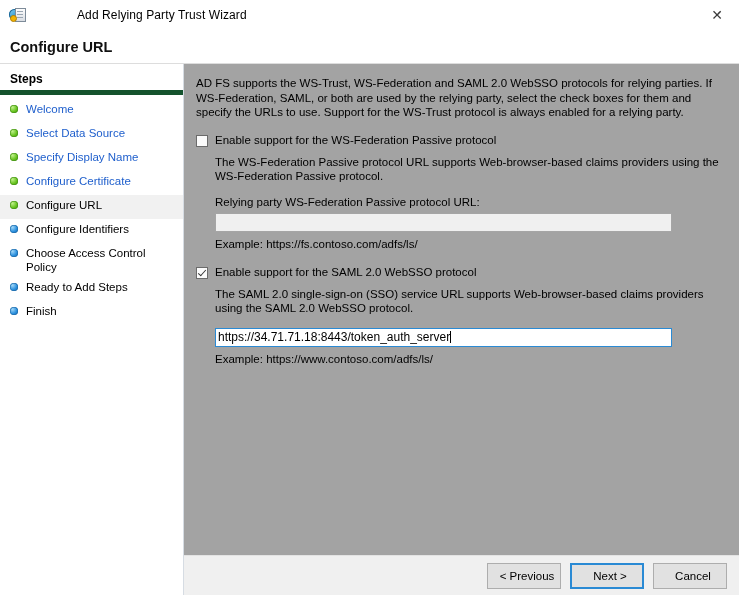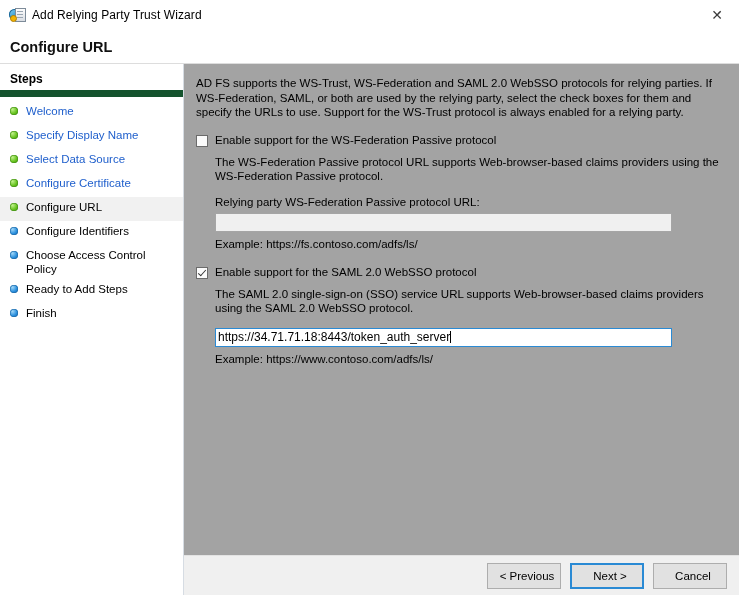--- a/index.html
+++ b/index.html
@@ -51,20 +51,21 @@
   }
   .app-icon .dot {
     position:absolute; left:1px; top:8px;
     width:5px; height:5px; border-radius:50%;
     background:#f2b300; border:1px solid #b07f00;
   }
   .title-text {
     font-size: 12px;
     color: #000;
     letter-spacing: 0.1px;
+    margin-left: 45px;
   }
   .close-btn {
     position: absolute;
     right: 0; top: 0;
     width: 44px; height: 30px;
     display: flex; align-items: center; justify-content: center;
     font-size: 14px;
     color: #3b3b3b;
     font-family: "DejaVu Sans", sans-serif;
     line-height: 1;
@@ -105,21 +106,21 @@
     background: #ffffff;
     border-right: 1px solid #d6dce3;
     box-sizing: border-box;
     padding-top: 6px;
     flex: 0 0 auto;
   }
   .steps-title {
     font-weight: bold;
     font-size: 12px;
     padding: 2px 8px 4px 10px;
-    border-bottom: 7px solid #14532d;
+    border-bottom: 5px solid #14532d;
     margin-bottom: 4px;
   }
   .step {
     display: flex;
     align-items: flex-start;
     padding: 3px 6px 3px 10px;
     line-height: 14px;
     min-height: 18px;
   }
   .step.current {
@@ -292,26 +293,26 @@
   <div class="sidebar">
     <div class="steps-title">Steps</div>
 
     <div class="step">
       <span class="bullet green"></span>
       <span class="step-label link">Welcome</span>
     </div>
 
     <div class="step">
       <span class="bullet green"></span>
+      <span class="step-label link">Select Data Source</span>
+    </div>
+
+    <div class="step">
+      <span class="bullet green"></span>
       <span class="step-label link">Specify Display Name</span>
-    </div>
-
-    <div class="step">
-      <span class="bullet green"></span>
-      <span class="step-label link">Select Data Source</span>
     </div>
 
     <div class="step">
       <span class="bullet green"></span>
       <span class="step-label link">Configure Certificate</span>
     </div>
 
     <div class="step current">
       <span class="bullet green"></span>
       <span class="step-label plain">Configure URL</span>

